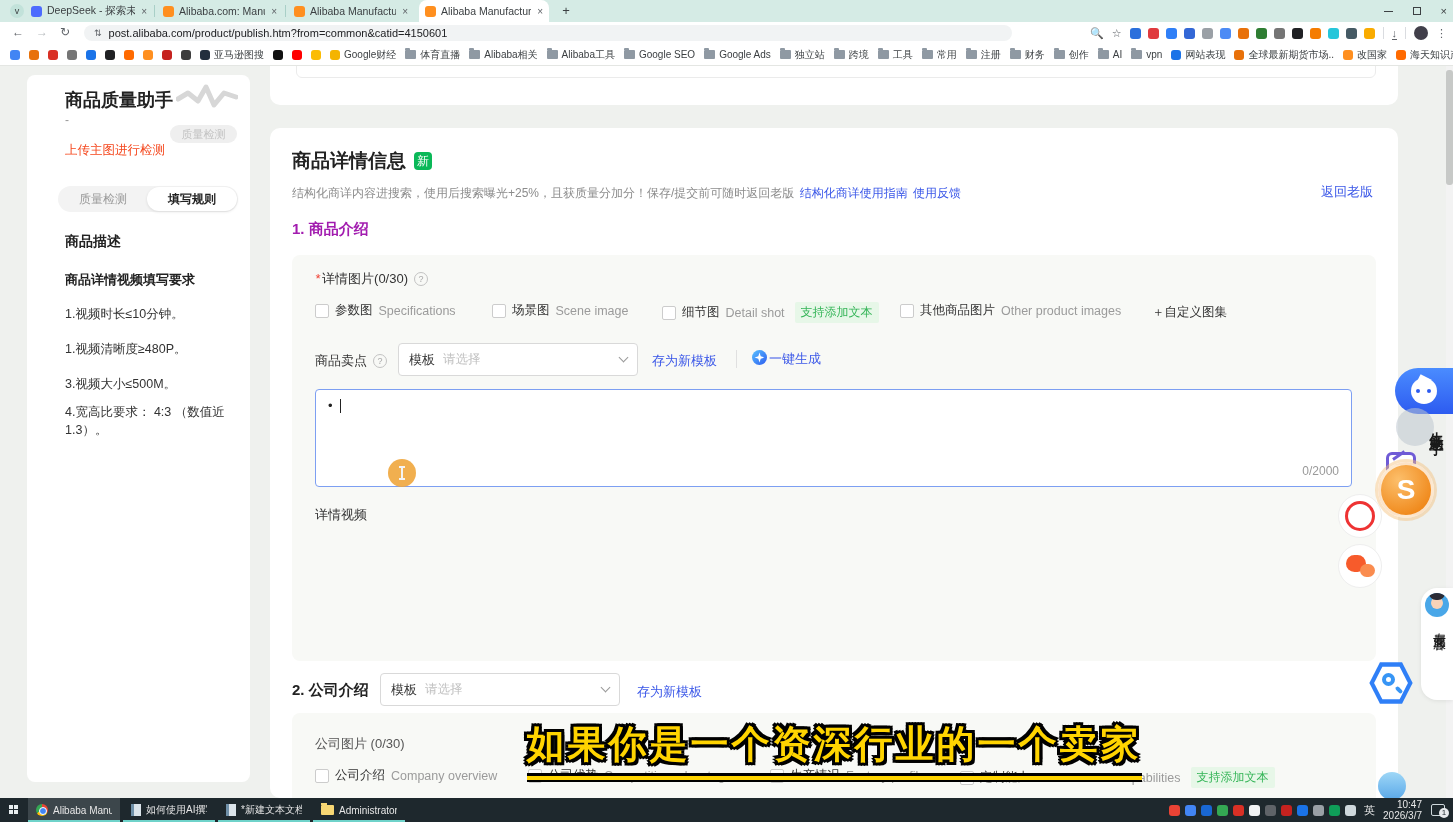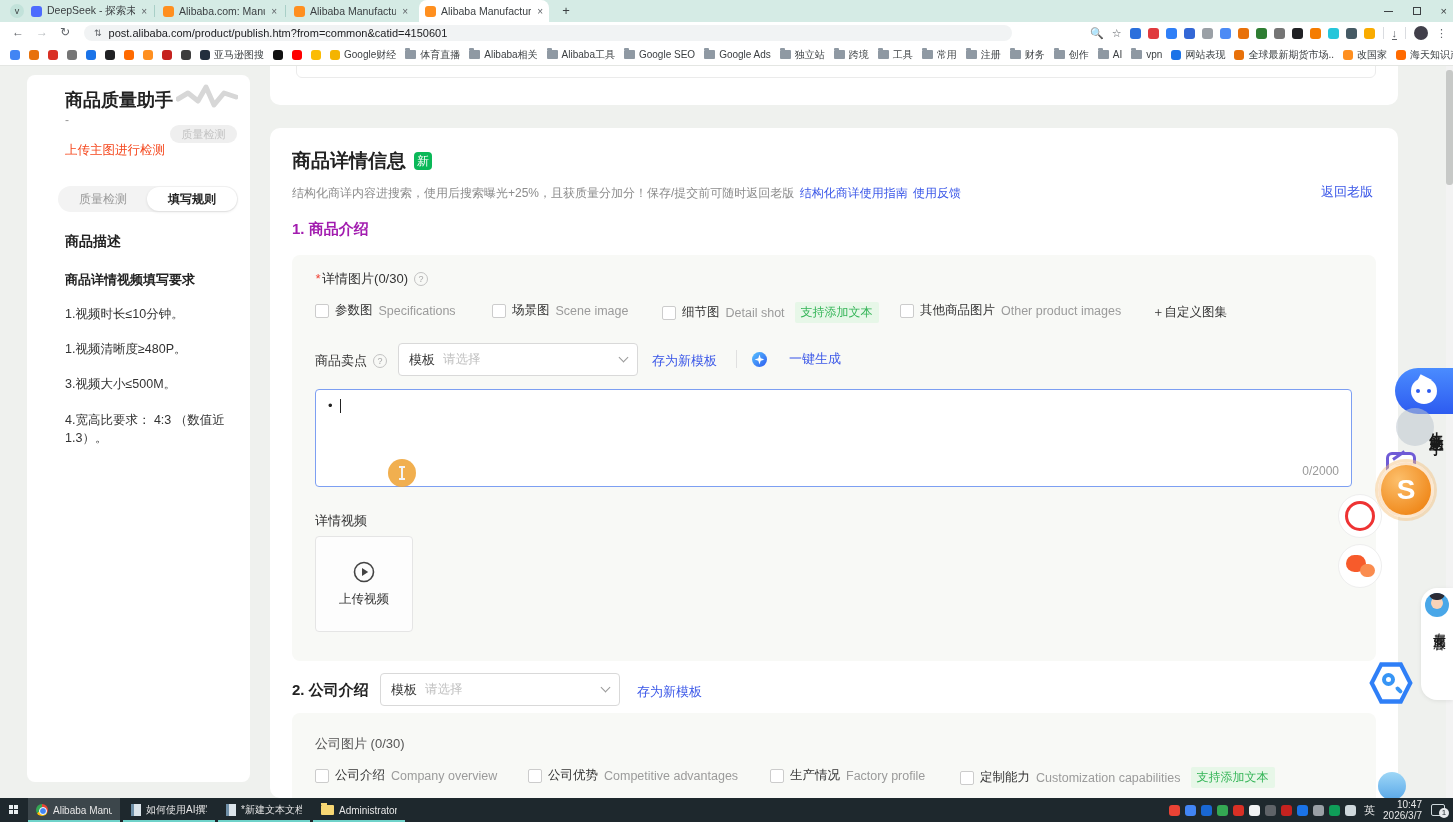--- a/index.html
+++ b/index.html
@@ -90,29 +90,29 @@
 
   .sell-row{position:absolute;left:0;top:88px;width:100%;height:34px;}
   .sell-label{position:absolute;left:23px;top:9px;font-size:13px;color:#333;display:flex;align-items:center;gap:6px;}
   .select{position:absolute;top:0;width:240px;height:33px;background:#fff;border:1px solid #d9d9d9;border-radius:4px;display:flex;align-items:center;padding:6px 10px;gap:8px;}
   .sel-label{font-size:13px;color:#333;}
   .sel-ph{font-size:12.5px;color:#bfbfbf;flex:1;}
   .chev{width:7px;height:7px;border-right:1.5px solid #999;border-bottom:1.5px solid #999;transform:rotate(45deg);margin-top:-4px;flex:0 0 auto;}
   .blue-link{font-size:13px;color:#3a57e8;}
   .sell-save{position:absolute;left:360px;top:9px;}
   .sell-div{position:absolute;left:444px;top:7px;width:1px;height:18px;background:#e0e0e0;}
-  .gen-wrap{position:absolute;left:460px;top:7px;display:flex;align-items:center;gap:22px;}
+  .gen-wrap{position:absolute;left:460px;top:7px;display:flex;align-items:flex-start;gap:2px;}
   .gen-text{font-size:13px;color:#3a57e8;}
 
   .textarea{position:absolute;left:23px;top:134px;width:1037px;height:98px;background:#fff;border:1px solid #7d9ff2;border-radius:4px;}
   .ta-bullet{position:absolute;left:12px;top:8px;font-size:13px;color:#222;}
   .ta-caret{position:absolute;left:24px;top:9px;width:1px;height:14px;background:#222;}
   .ta-counter{position:absolute;right:12px;bottom:8px;font-size:12px;color:#999;}
 
-  .video-label{position:absolute;left:23px;top:257px;font-size:13px;color:#333;}
+  .video-label{position:absolute;left:23px;top:251px;font-size:13px;color:#333;}
   .upload-box{position:absolute;left:23px;top:281px;width:98px;height:96px;background:#fdfdfd;border:1px solid #e5e5e5;border-radius:4px;
     display:flex;flex-direction:column;align-items:center;justify-content:center;gap:7px;}
   .upload-box span{font-size:12.5px;color:#333;}
   .video-hint{position:absolute;left:135px;top:318px;font-size:13px;color:#666;}
 
   .s2-row{position:absolute;left:0;top:545px;width:100%;height:33px;}
   .s2-title{position:absolute;left:22px;top:8px;font-size:15px;font-weight:bold;color:#222;}
   .s2-save{position:absolute;left:367px;top:10px;}
   .p2-label{position:absolute;left:23px;top:22px;font-size:13px;color:#555;}
   .cb-row2{position:absolute;left:0;top:54px;width:100%;height:20px;}
@@ -368,21 +368,21 @@
       <div class="sb-upload-link">上传主图进行检测</div>
       <div class="sb-tabs">
         <div class="sb-tab one">质量检测</div>
         <div class="sb-tab two">填写规则</div>
       </div>
       <div class="sb-desc">商品描述</div>
       <div class="sb-req-title">商品详情视频填写要求</div>
       <div class="sb-req" style="top:230px;">1.视频时长≤10分钟。</div>
       <div class="sb-req" style="top:265px;">1.视频清晰度≥480P。</div>
       <div class="sb-req" style="top:300px;">3.视频大小≤500M。</div>
-      <div class="sb-req" style="top:336px;">4.宽高比要求： 4:3 （数值近 1.3）。</div>
+      <div class="sb-req" style="top:328px;">4.宽高比要求： 4:3 （数值近 1.3）。</div>
     </div>
 
     <div class="topcard">
       <div class="topcard-inner"></div>
     </div>
 
     <div class="maincard">
       <div class="back-link blue-link">返回老版</div>
       <div class="mc-title">
         <span>商品详情信息</span>
@@ -452,27 +452,20 @@
           </div>
         </div>
 
         <div class="textarea">
           <span class="ta-bullet">•</span>
           <span class="ta-caret"></span>
           <span class="ta-counter">0/2000</span>
         </div>
 
         <div class="video-label">详情视频</div>
-        <div class="upload-box">
-          <svg width="24" height="24" viewBox="0 0 24 24">
-            <circle cx="12" cy="12" r="9.5" fill="none" stroke="#444" stroke-width="1.6"></circle>
-            <path d="M10 8 L16.2 12 L10 16 Z" fill="#444"></path>
-          </svg>
-          <span>上传视频</span>
-        </div>
       </div>
 
       <div class="s2-row">
         <span class="s2-title">2. 公司介绍</span>
         <div class="select" style="left:110px;">
           <span class="sel-label">模板</span>
           <span class="sel-ph">请选择</span>
           <i class="chev"></i>
         </div>
         <span class="blue-link s2-save">存为新模板</span>
@@ -499,20 +492,23 @@
           <label class="cb-item" style="left:668px;">
             <span class="cb"></span>
             <span class="cb-cn">定制能力</span>
             <span class="cb-en">Customization capabilities</span>
             <span class="green-badge">支持添加文本</span>
           </label>
         </div>
       </div>
     </div>
 
+    <div class="subtitle-overlay">
+      <span>如果你是一个资深行业的一个卖家</span>
+    </div>
 
     <div class="cursor-spot">
       <span class="ibeam"></span>
     </div>
 
     <div class="assistant-btn float">
       <div class="bot-face"></div>
     </div>
     <div class="faded-circle float"></div>
     <div class="vtext assistant-text float">生意助手</div>

